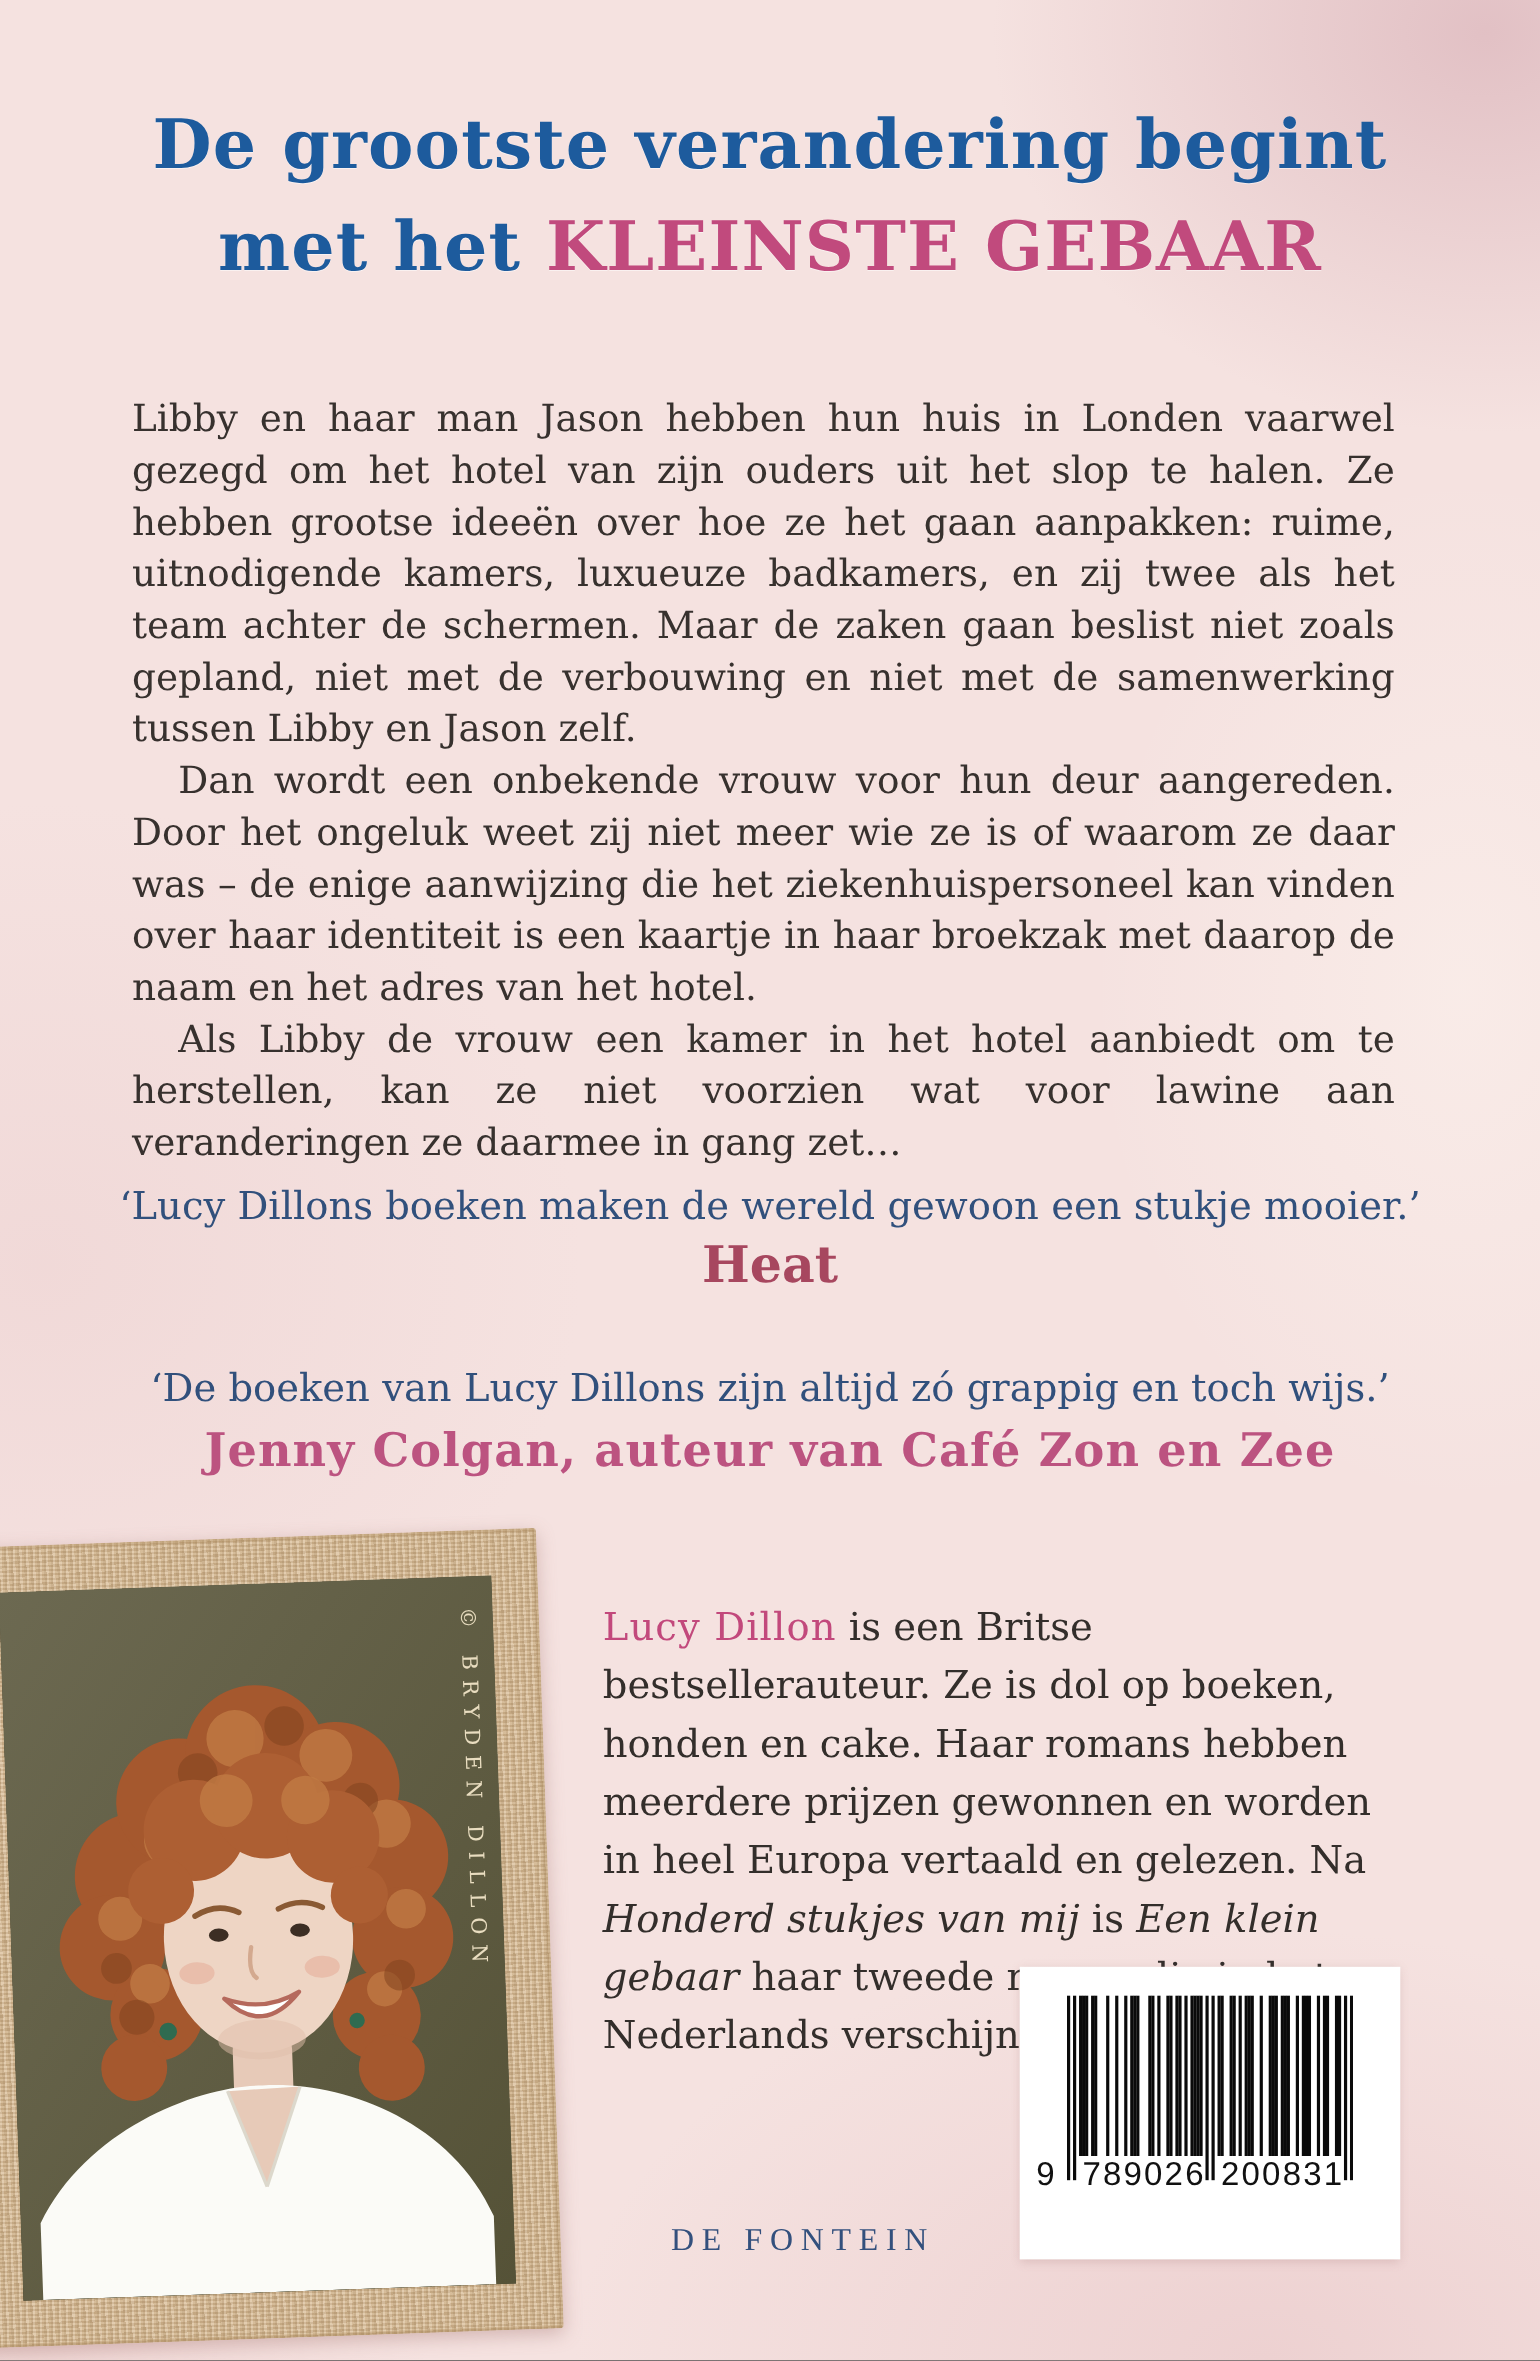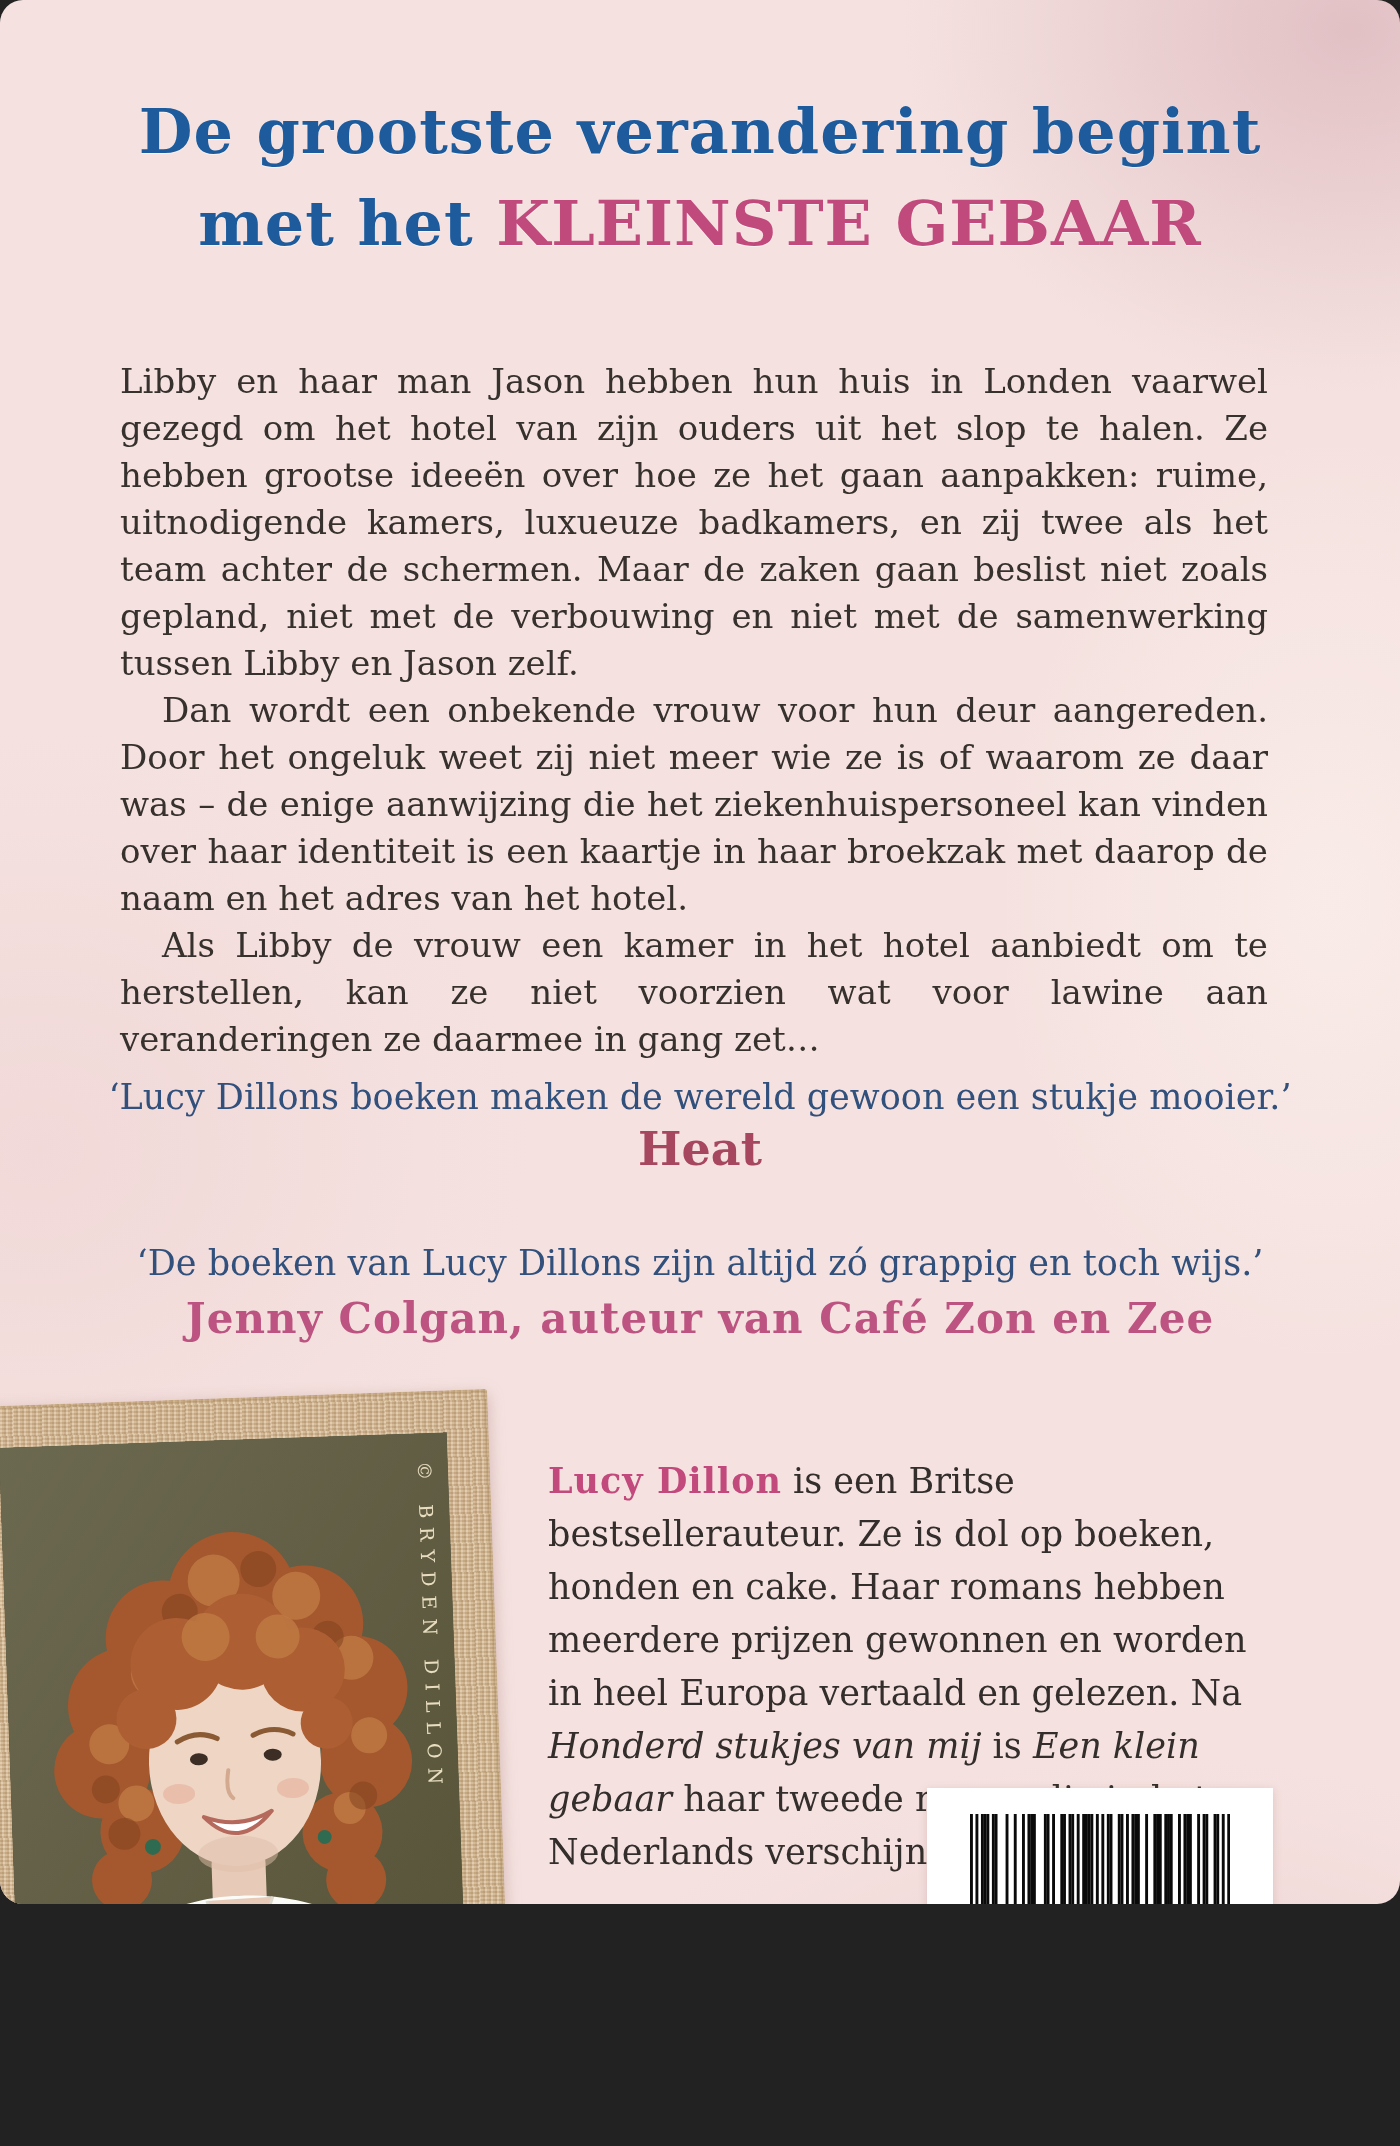--- a/index.html
+++ b/index.html
@@ -1,29 +1,28 @@
 <!DOCTYPE html>
 <html><head>
 <meta charset="utf-8">
 <style>
   html,body{margin:0;padding:0;background:#222;}
   .page{
     position:relative;
-    width:1400px;height:1904px;
+    width:1400px;height:2146px;
     margin:0 auto;
     overflow:hidden;
     font-family:"DejaVu Serif", serif;
     background:
       radial-gradient(640px 520px at 1350px 30px,  rgba(210,165,174,.55), rgba(210,165,174,0) 70%),
       radial-gradient(520px 720px at 1330px 900px, rgba(252,243,238,.55), rgba(252,243,238,0) 65%),
       radial-gradient(700px 600px at 40px 1150px,  rgba(235,206,206,.45), rgba(235,206,206,0) 70%),
       radial-gradient(900px 560px at 1150px 2146px,rgba(229,192,194,.50), rgba(229,192,194,0) 70%),
       radial-gradient(500px 420px at 40px 2146px,  rgba(236,205,203,.45), rgba(236,205,203,0) 70%),
       #f5e2e0;
-    border-radius: 23px;
   }
   
   .title{
     position:absolute;top:86px;left:0;right:0;
     text-align:center;
     font-weight:bold;
     font-size:62px;line-height:92px;
     letter-spacing:1px;
     color:#1d5b9d;
     text-shadow:0 1px 0 rgba(255,255,255,.5);
@@ -81,21 +80,21 @@
     font-size:19px;letter-spacing:9px;
     color:#e9ddc0;
     font-family:"DejaVu Serif", serif;
   }
   
   .bio{
     position:absolute;top:1454px;left:548px;width:722px;
     font-size:35px;line-height:53px;
     color:#332e2b;
   }
-  .bio .name{color:#c2497c;font-weight:bold;letter-spacing:1px;}
+  .bio .name{color:#c2497c;font-weight:normal;letter-spacing:1px;}
   .bio .bk{font-style:italic;}
   
   .barcode-box{
     position:absolute;left:927px;top:1788px;
     width:346px;height:266px;
     background:#fff;
     box-shadow:0 2px 8px rgba(160,110,110,.25);
   }
   .barcode-inner{position:relative;width:260px;height:214px;margin:26px auto 0;}
   .bc-num{

